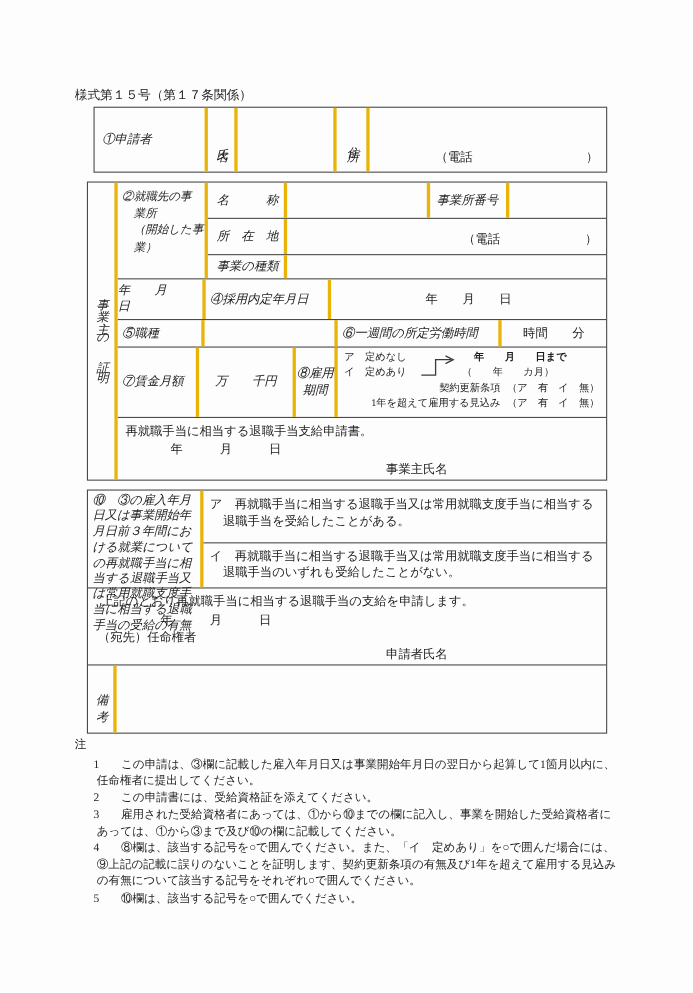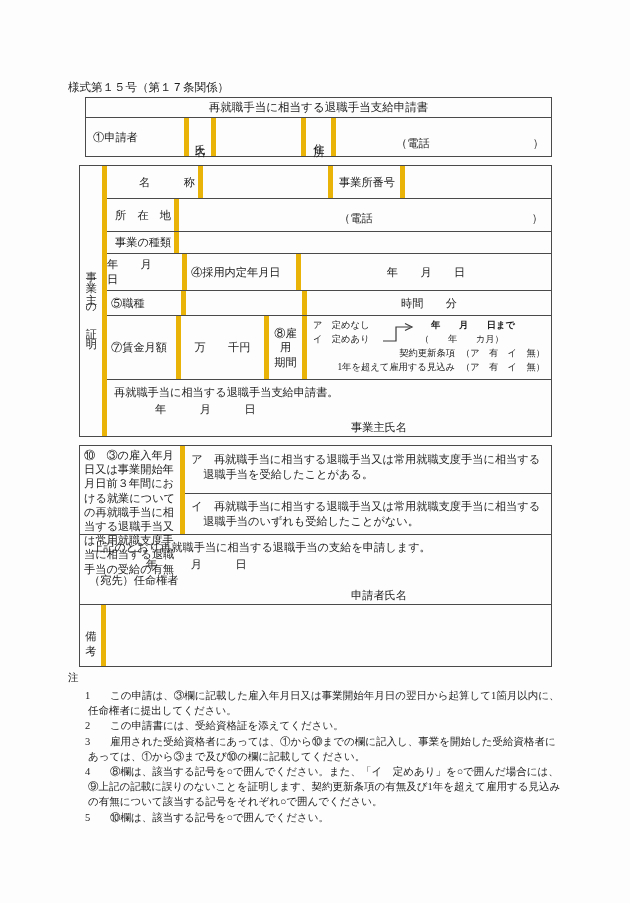--- a/index.html
+++ b/index.html
@@ -5,42 +5,41 @@
   html,body { margin:0; padding:0; }
   body {
     width:630px; height:903px; background:#fdfdfd; position:relative;
     font-family:"Liberation Serif","DejaVu Serif",serif;
     color:#1c1c1c; font-size:11.2px; line-height:1.3;
     -webkit-font-smoothing:antialiased;
   }
   .abs { position:absolute; }
   .tbl { position:absolute; box-sizing:border-box; border:1px solid #4a4a4a; background:#fdfdfd; }
   .cell { box-sizing:border-box; position:relative; }
-  .bR { border-right:5px solid #eab308; }
+  .bR { border-right:3px solid #eab308;font-style:italic; }
   .bB { border-bottom:1px solid #4a4a4a; }
   .row { display:flex; }
   .col { display:flex; flex-direction:column; }
   .vc { display:flex; align-items:center; }
   .hc { justify-content:center; }
   .pre { white-space:pre-line; }
   .vert { writing-mode:vertical-rl; text-orientation:upright; }
   .grow { flex:1 1 auto; min-width:0; min-height:0; }
   .hang { padding-left:18px; text-indent:-12px; }
   .small { font-size:9.3px; line-height:1; }
   .note { position:relative; padding-left:3px; font-size:10.5px; line-height:15.2px; }
   .note-num { position:absolute; left:0; top:0; }
   .note-text { display:block; text-indent:22px; }
 </style>
 </head>
 <body>
 
 <div class="abs" style="left:68px; top:80px; font-size:11.5px;text-align:right;">様式第１５号（第１７条関係）</div>
 
 <div class="tbl col" style="left:85px; top:97px; width:467px; height:60px;">
-  <div class="cell bB vc hc" style="height:20px; font-size:11.5px;">再就職手当に相当する退職手当支給申請書</div>
   <div class="row grow">
     <div class="cell bR vc" style="width:103px; padding-left:7px;">①申請者</div>
     <div class="cell bR vc hc" style="width:27px;">
       <span class="vert" style="letter-spacing:2px;">氏名</span>
     </div>
     <div class="cell bR" style="width:90px;"></div>
     <div class="cell bR vc hc" style="width:30px;">
       <span class="vert" style="letter-spacing:2px;">住所</span>
     </div>
     <div class="cell grow">
@@ -51,23 +50,27 @@
 </div>
 
 <div class="tbl row" style="left:79px; top:165px; width:473px; height:272px;">
 
   <div class="cell bR vc hc" style="width:27px;">
     <span class="vert" style="letter-spacing:11px;">事業主の証明</span>
   </div>
   <div class="col grow">
 
     <div class="row bB" style="height:87px;">
+      <div class="cell bR pre" style="width:82px; padding:6px 0 0 4px; font-size:10.5px; line-height:1.45;">②就職先の事
+　業所
+　（開始した事
+　業）</div>
       <div class="col grow">
         <div class="row bB" style="height:32px;">
-          <div class="cell bR vc" style="width:72px; padding-left:8px;margin-left:24px;">名　　　称</div>
+          <div class="cell bR vc" style="width:72px; padding-left:8px;">名　　　称</div>
           <div class="cell bR" style="width:130px;"></div>
           <div class="cell bR vc" style="width:72px; padding-left:6px;">事業所番号</div>
           <div class="cell grow"></div>
         </div>
         <div class="row bB" style="height:32px;">
           <div class="cell bR vc" style="width:72px; padding-left:8px;">所　在　地</div>
           <div class="cell grow">
             <span class="abs" style="left:160px; bottom:5px;">（電話</span>
             <span class="abs" style="right:8px; bottom:5px;">）</span>
           </div>
@@ -81,20 +84,21 @@
 
     <div class="row bB" style="height:36px;">
       <div class="cell bR vc hc" style="width:80px;">年　　月　　日</div>
       <div class="cell bR vc" style="width:114px; padding-left:4px;">④採用内定年月日</div>
       <div class="cell grow vc hc">年　　月　　日</div>
     </div>
 
     <div class="row bB" style="height:24px;">
       <div class="cell bR vc" style="width:79px; padding-left:4px;">⑤職種</div>
       <div class="cell bR" style="width:121px;"></div>
+      <div class="cell bR vc" style="width:149px; padding-left:4px;">⑥一週間の所定労働時間</div>
       <div class="cell grow vc hc">時間　　分</div>
     </div>
 
     <div class="row bB" style="height:63px;">
       <div class="cell bR vc" style="width:74px; padding-left:4px;">⑦賃金月額</div>
       <div class="cell bR vc hc" style="width:88px;">万　　千円</div>
       <div class="cell bR vc hc" style="width:38px; text-align:center;">
         <span class="pre">⑧雇用
 期間</span>
       </div>

